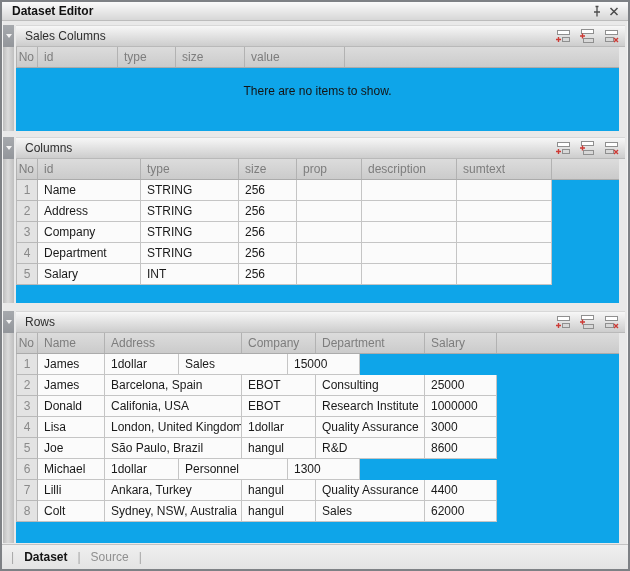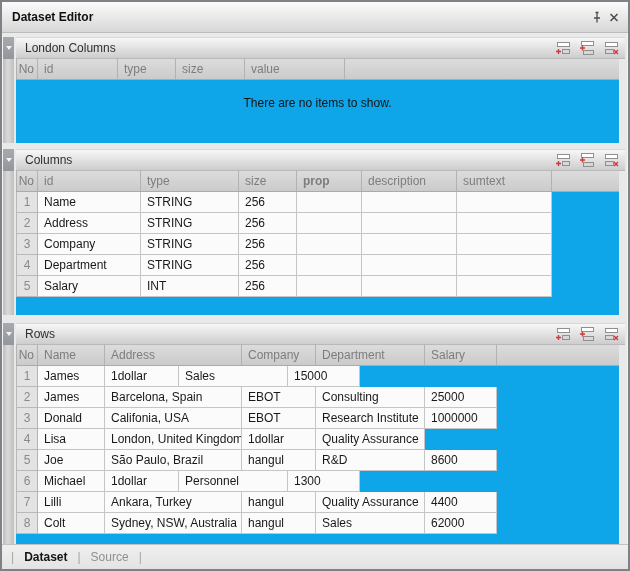--- a/index.html
+++ b/index.html
@@ -9,21 +9,21 @@
     border:2px solid #7e8185;
     background:#e9e9e9;
     position:relative;
     font-family:"Liberation Sans", sans-serif;
     font-size:12px;
     box-shadow: inset 0 0 0 1px #f4f4f4;
     overflow:hidden;
   }
   
   .titlebar {
-    height:31px;
+    height:19px;
     background:linear-gradient(#fbfbfb,#d7d7d7);
     border-bottom:1px solid #bcbcbc;
     display:flex; align-items:center;
     padding:0 6px 0 10px;
   }
   .titlebar .title { font-weight:bold; color:#111; flex:1; }
   .tb-btn { width:17px; height:16px; display:flex; align-items:center; justify-content:center; cursor:default; }
   
   .section { display:flex; margin-left:1px; margin-right:3px; }
   .sec-const  { margin-top:4px;  height:106px; }
@@ -113,21 +113,21 @@
   </div>
 
   <div class="section sec-const">
     <div class="gutter">
       <div class="gutter-btn">
         <span class="tri-down"></span>
       </div>
     </div>
     <div class="sec-main">
       <div class="sec-header">
-        <span class="sec-label">London Columns</span>
+        <span class="sec-label">Sales Columns</span>
         <span class="sec-toolbar">
             <span class="tool-btn">
               <svg width="16" height="14" viewBox="0 0 16 14">
                 <rect x="2.5" y="1.5" width="12" height="4" fill="#ffffff" stroke="#8f8f8f"></rect>
                 <rect x="7.5" y="8.5" width="7" height="4" fill="#d8d8d8" stroke="#8f8f8f"></rect>
                 <path d="M1 10.5 h5 M3.5 8 v5" stroke="#cd3a35" stroke-width="1.4" fill="none"></path>
               </svg>
             </span>
             <span class="tool-btn">
               <svg width="16" height="14" viewBox="0 0 16 14">
@@ -193,21 +193,21 @@
               </svg>
             </span>
           </span>
       </div>
       <div class="grid">
         <div class="grid-head">
             <div class="gh-cell no" style="width: 22px;">No</div>
             <div class="gh-cell" style="width: 103px;">id</div>
             <div class="gh-cell" style="width: 98px;">type</div>
             <div class="gh-cell" style="width: 58px;">size</div>
-            <div class="gh-cell" style="width: 65px; font-weight: bold;">prop</div>
+            <div class="gh-cell" style="width: 65px;">prop</div>
             <div class="gh-cell" style="width: 95px;">description</div>
             <div class="gh-cell" style="width: 95px;">sumtext</div>
             <div class="gh-cell trailing"></div>
           </div>
         <div class="grid-body">
             <div class="grid-row">
               <div class="gb-cell no" style="width: 22px;">1</div>
               <div class="gb-cell" style="width: 103px;">Name</div>
               <div class="gb-cell" style="width: 98px;">STRING</div>
               <div class="gb-cell" style="width: 58px;">256</div>
@@ -322,20 +322,21 @@
               <div class="gb-cell" style="width: 74px;">EBOT</div>
               <div class="gb-cell" style="width: 109px;">Research Institute</div>
               <div class="gb-cell" style="width: 72px;">1000000</div>
             </div>
             <div class="grid-row">
               <div class="gb-cell no" style="width: 22px;">4</div>
               <div class="gb-cell" style="width: 67px;">Lisa</div>
               <div class="gb-cell" style="width: 137px;">London, United Kingdom</div>
               <div class="gb-cell" style="width: 74px;">1dollar</div>
               <div class="gb-cell" style="width: 109px;">Quality Assurance</div>
+              <div class="gb-cell" style="width: 72px;">3000</div>
             </div>
             <div class="grid-row">
               <div class="gb-cell no" style="width: 22px;">5</div>
               <div class="gb-cell" style="width: 67px;">Joe</div>
               <div class="gb-cell" style="width: 137px;">São Paulo, Brazil</div>
               <div class="gb-cell" style="width: 74px;">hangul</div>
               <div class="gb-cell" style="width: 109px;">R&amp;D</div>
               <div class="gb-cell" style="width: 72px;">8600</div>
             </div>
             <div class="grid-row">

